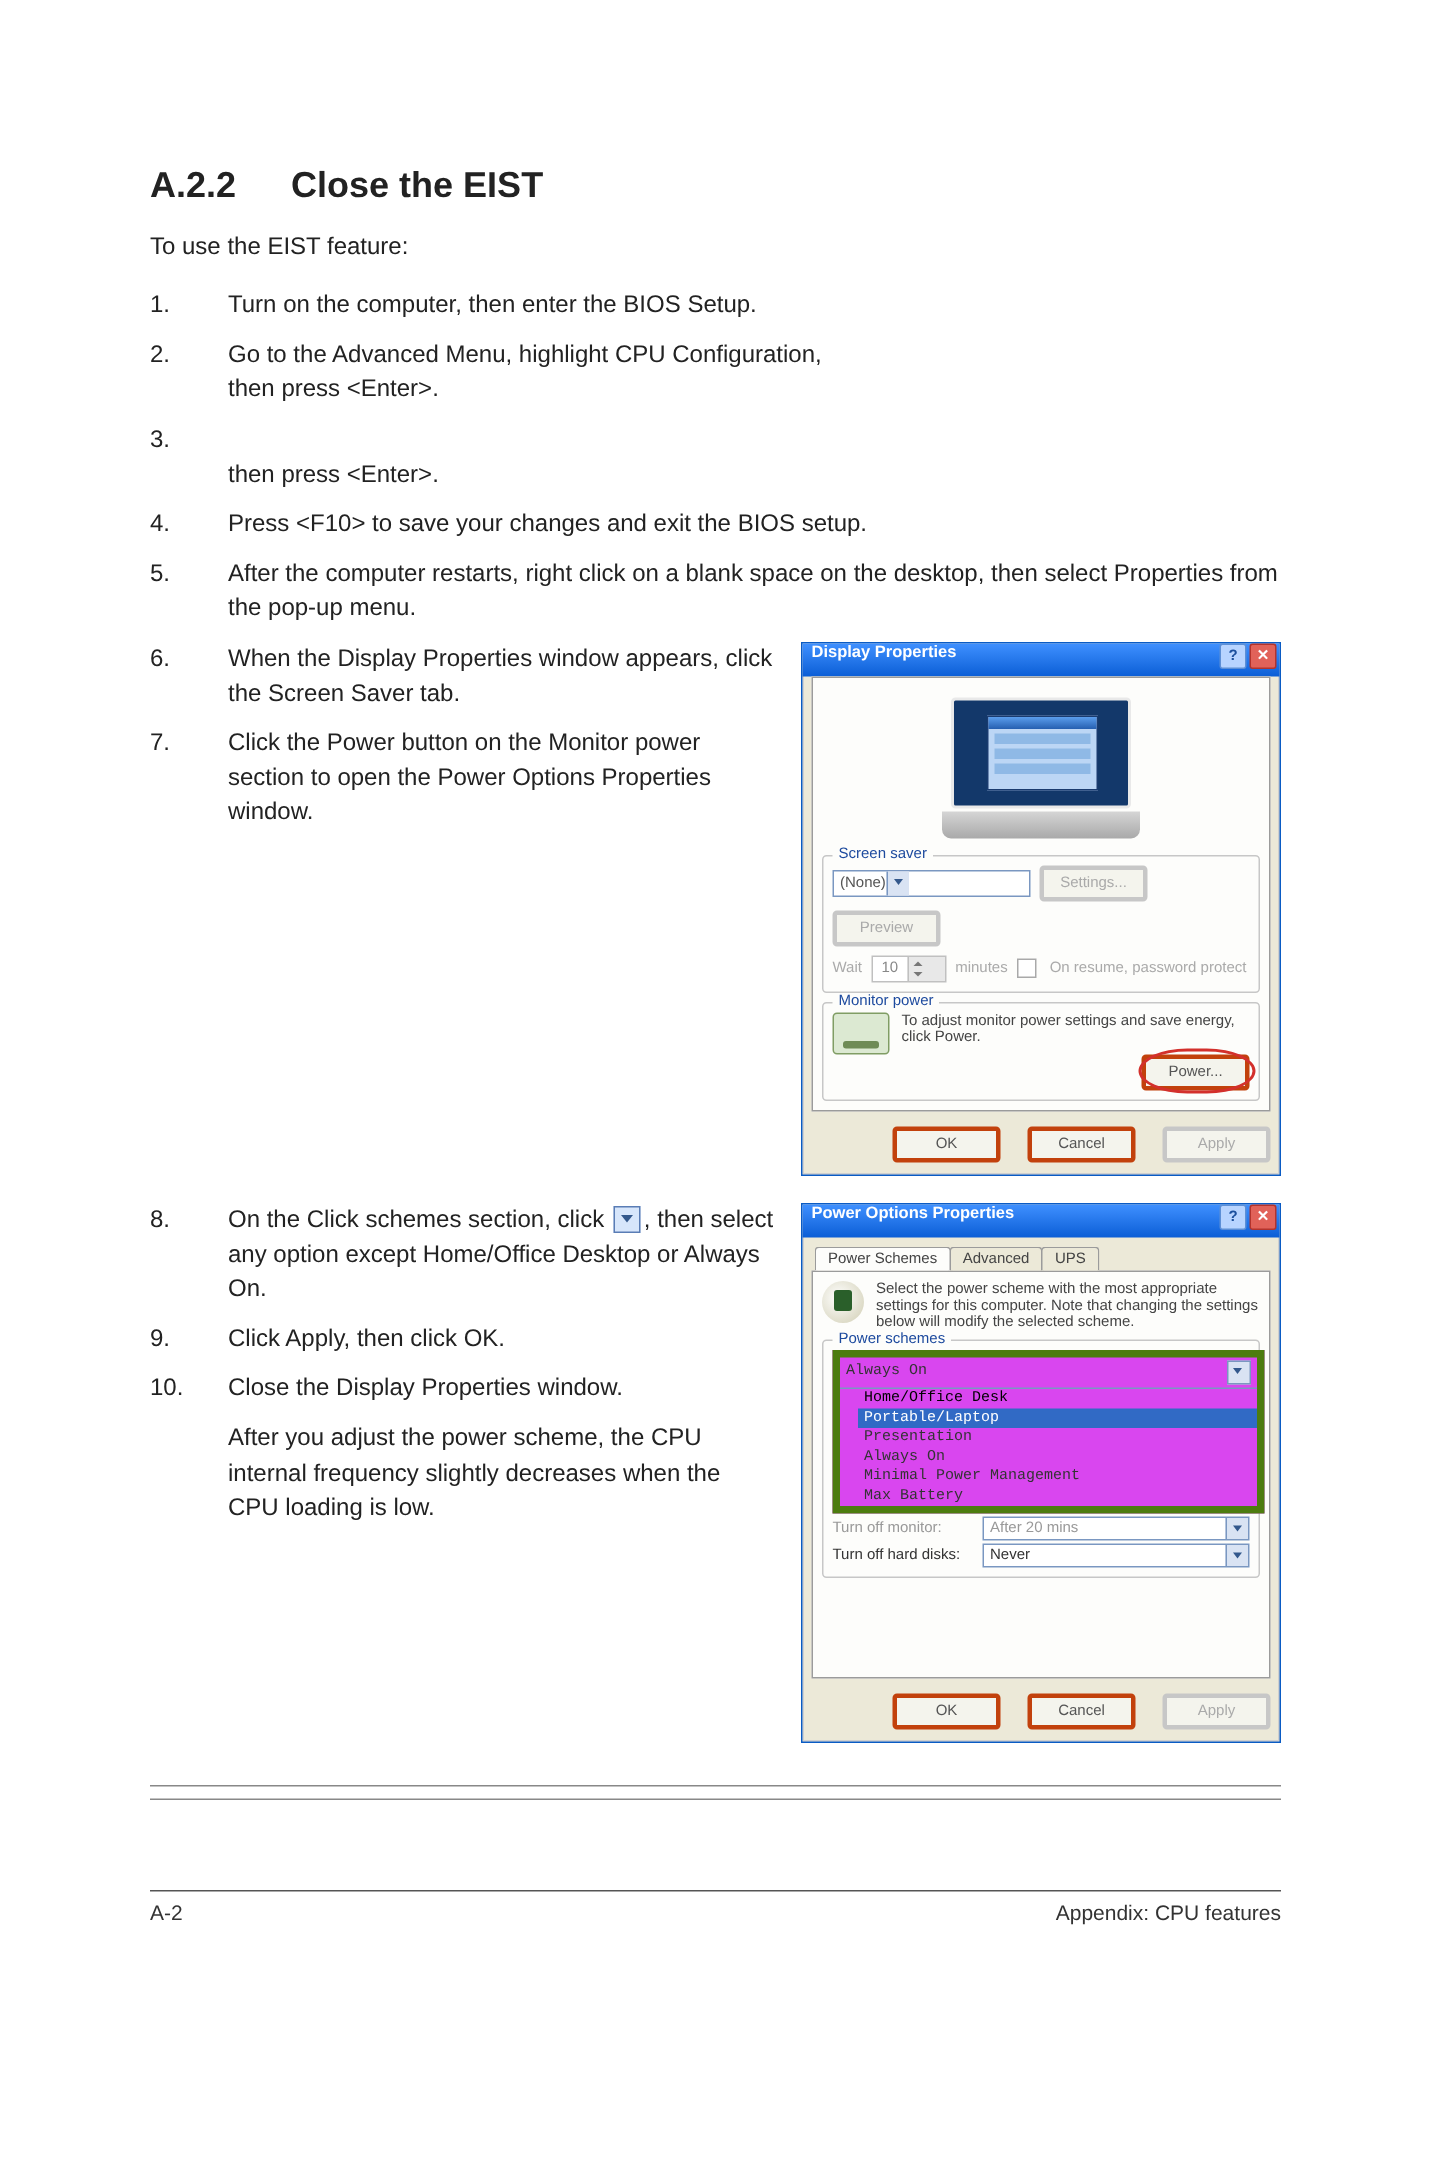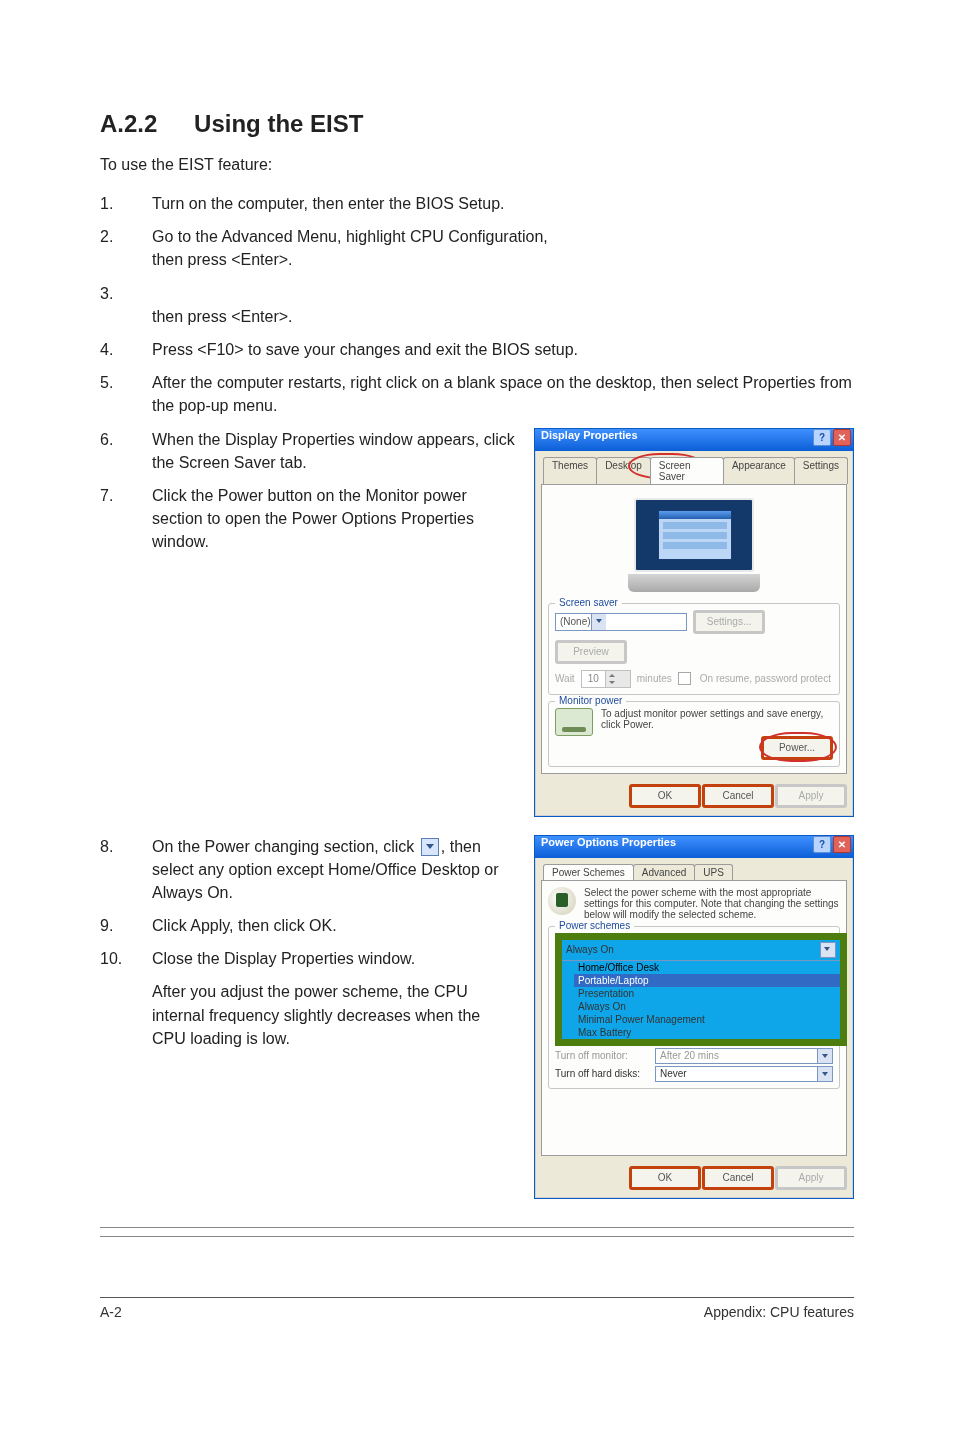--- a/index.html
+++ b/index.html
@@ -164,21 +164,21 @@
     border: 3px solid #c2410c;
     border-radius: 3px;
     color: #555;
     font-size: 10px;
     padding: 0 6px;
   }
   .xp-btn.disabled { color: #aaa; border-color: #c7c7c7; }
   .xp-btnrow {
     display: flex;
     justify-content: flex-end;
-    gap: 1px;
+    gap: 18px;
     padding: 4px 6px 8px 0;
   }
 
   
   .red-oval {
     position: absolute;
     border: 2px solid #d3302c;
     border-radius: 50%/60%;
     pointer-events: none;
   }
@@ -265,23 +265,24 @@
   .po-icon { display:flex; gap:8px; }
   .po-icon .plug {
     width:28px; height:28px;
     background: radial-gradient(circle at 40% 40%, #fff, #d0cdb2);
     border-radius:50%;
     position:relative; flex-shrink:0;
   }
   .po-icon .plug::before { content:""; position:absolute; top:6px; left:8px; width:12px; height:14px; background:#2a5f2a; border-radius:2px; }
   .po-scheme-dd {
     width: 100%;
-    background:#0ea5e9;
-    border: 7px solid #4d7c0f;
+    background:#d946ef;
+    border: 5px solid #4d7c0f;
     font-size:10px;
+    font-family:Liberation Mono, monospace;
   }
   .po-scheme-dd .selected { padding: 2px 4px; display:flex; justify-content:space-between; align-items:center; }
   .po-scheme-dd .selected .arrow { width:14px; height:14px; background:#d9e3f3; border:1px solid #7a97c1; position:relative; }
   .po-scheme-dd .selected .arrow::after { content:""; position:absolute; top:4px; left:3px; border-left:3px solid transparent; border-right:3px solid transparent; border-top:4px solid #33588c; }
   .po-list { border-top:1px solid #7a97c1; }
   .po-list div { padding: 1px 4px; margin-left: 12px; }
   .po-list .top { color:#000; }
   .po-list .hl { background:#316ac5; color:#fff; }
   .po-setting-row { display:flex; align-items:center; margin-top:2px; }
   .po-setting-row .lbl { width: 100px; }
@@ -289,21 +290,21 @@
   .po-setting-row .sel .xp-select { width: 100%; box-sizing:border-box; justify-content: space-between; }
   .po-setting-row .sel .xp-select span:first-child { color:#333; }
 </style>
 </head>
 <body>
 
 <div class="page">
 
   <div class="section-title">
     <span class="num">A.2.2</span>
-    <span>Using the EIST</span>
+    <span>Close the EIST</span>
   </div>
 
   <div class="intro">To use the EIST feature:</div>
 
   <ol class="steps">
     <li>
         <span class="n">1.</span>
         <span>Turn on the computer, then enter the BIOS Setup.</span>
       </li>
     <li>
@@ -338,28 +339,20 @@
       </ol>
     </div>
     <div class="rightcol">
 
       <div class="xp-dialog">
         <div class="xp-titlebar">
           <span class="t">Display Properties</span>
           <span class="xp-tbtn xp-help">?</span>
           <span class="xp-tbtn xp-close">✕</span>
         </div>
-        <div class="xp-tabs" style="position:relative;">
-          <div class="xp-tab">Themes</div>
-          <div class="xp-tab">Desktop</div>
-          <div class="xp-tab active">Screen Saver</div>
-          <div class="xp-tab">Appearance</div>
-          <div class="xp-tab">Settings</div>
-          <span class="red-oval" style="top:-4px; left:85px; width:72px; height:22px;"></span>
-        </div>
         <div class="xp-pane">
           <div class="monitor-img">
             <div class="crt">
               <div class="screen">
                   <div class="window">
                     <div class="tb"></div>
                     <div class="row1"></div>
                     <div class="row2"></div>
                     <div class="row3"></div>
                   </div>
@@ -410,21 +403,21 @@
       </div>
     </div>
   </div>
 
   <div class="row" style="margin-top:18px;">
     <div class="leftcol">
       <ol class="steps">
         <li>
             <span class="n">8.</span>
           <span>
-            <span>On the Power changing section, click </span><span class="dropdown-arrow"></span><span>, then select any option except Home/Office Desktop or Always On.</span>
+            <span>On the Click schemes section, click </span><span class="dropdown-arrow"></span><span>, then select any option except Home/Office Desktop or Always On.</span>
           </span>
         </li>
         <li>
             <span class="n">9.</span>
             <span>Click Apply, then click OK.</span>
           </li>
         <li>
             <span class="n">10.</span>
           <span>
             <span>Close the Display Properties window.</span>

